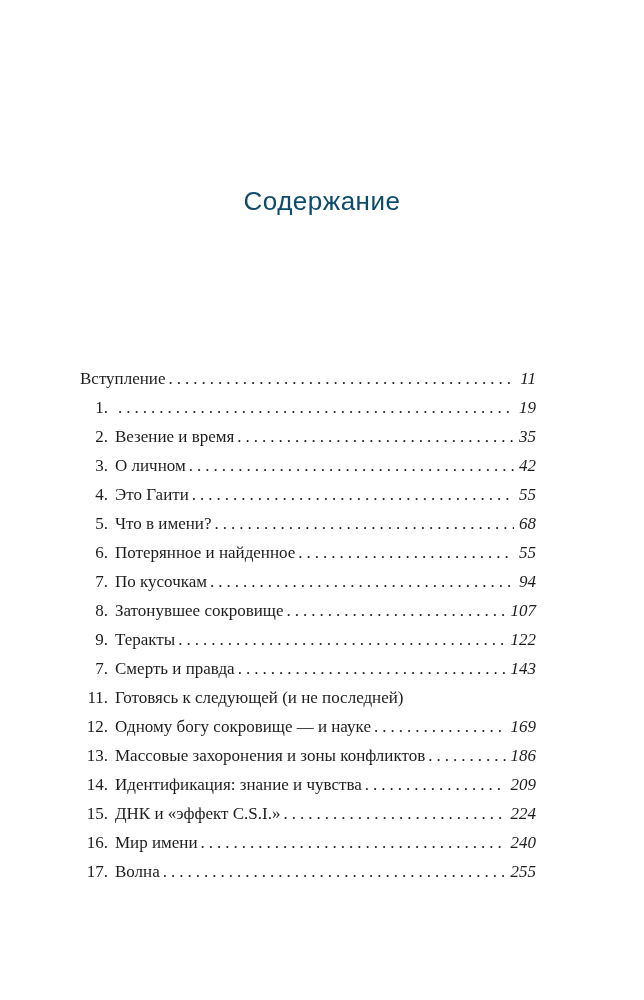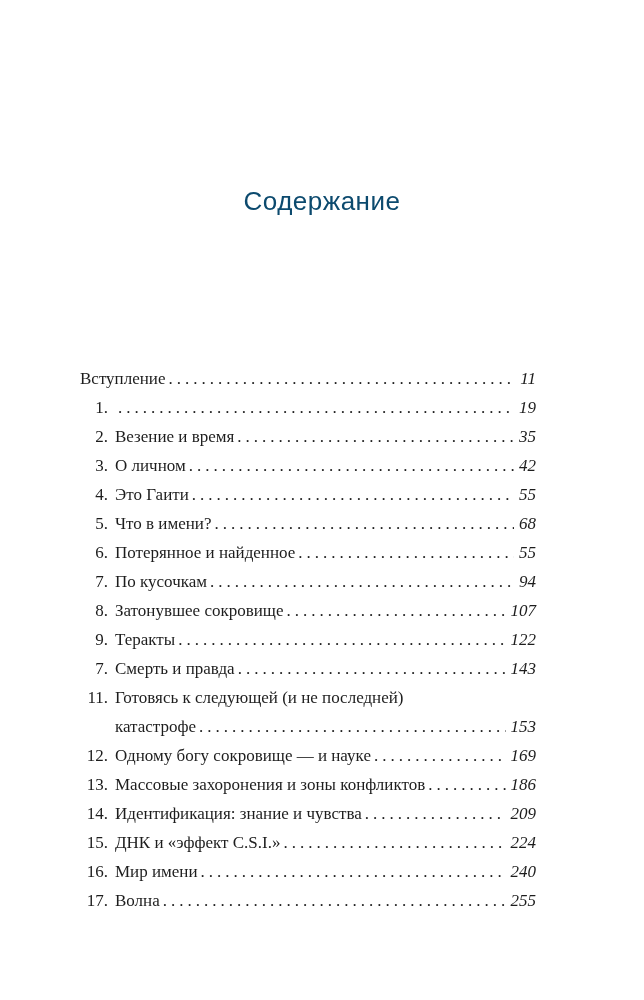--- a/index.html
+++ b/index.html
@@ -136,26 +136,20 @@
         <span class="num">7.</span>
         <span class="ttl">Смерть и правда</span>
         <span class="dots"></span>
         <span class="pg">143</span>
       </div>
       <div class="row">
         <span class="num">11.</span>
         <span class="ttl">Готовясь к следующей (и не последней)</span>
       </div>
       <div class="row">
-        <span class="num"></span>
-        <span class="ttl">катастрофе</span>
-        <span class="dots"></span>
-        <span class="pg">153</span>
-      </div>
-      <div class="row">
         <span class="num">12.</span>
         <span class="ttl">Одному богу сокровище — и науке</span>
         <span class="dots"></span>
         <span class="pg">169</span>
       </div>
       <div class="row">
         <span class="num">13.</span>
         <span class="ttl">Массовые захоронения и зоны конфликтов</span>
         <span class="dots"></span>
         <span class="pg">186</span>

